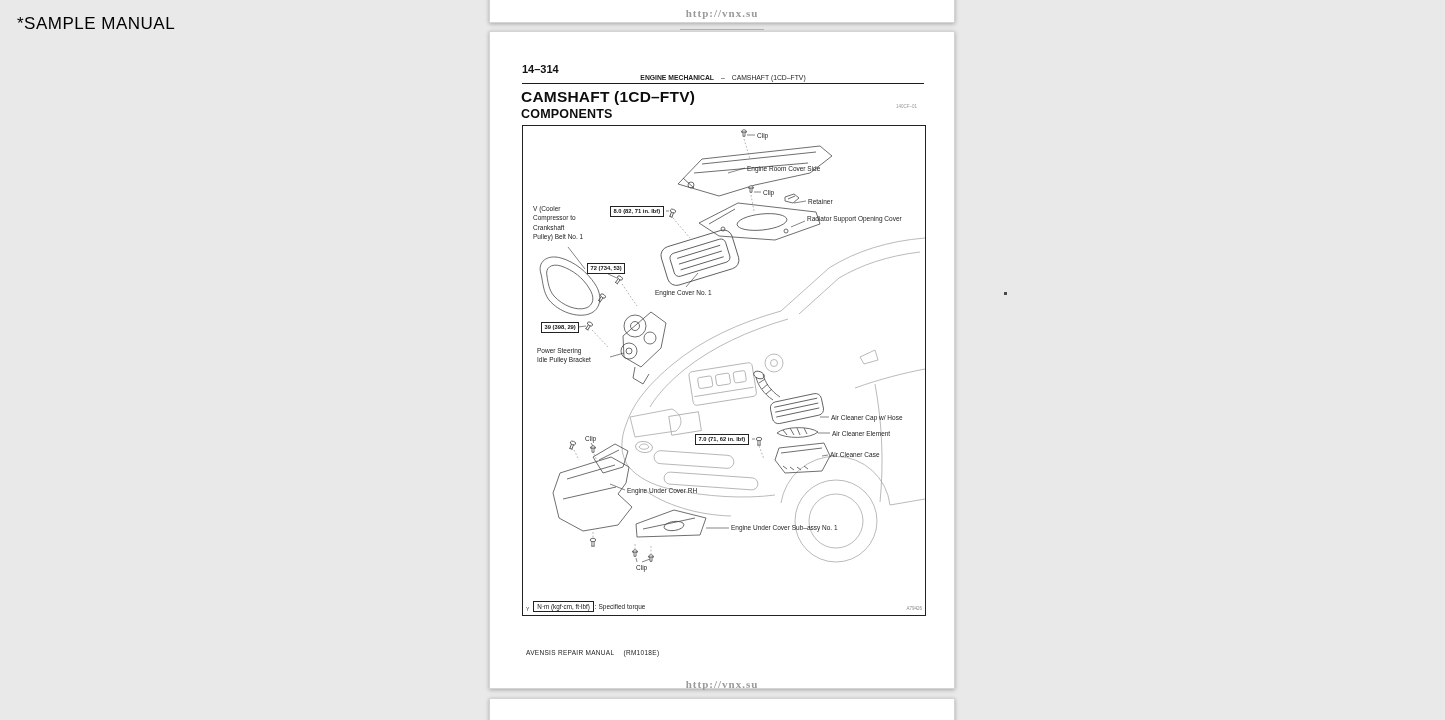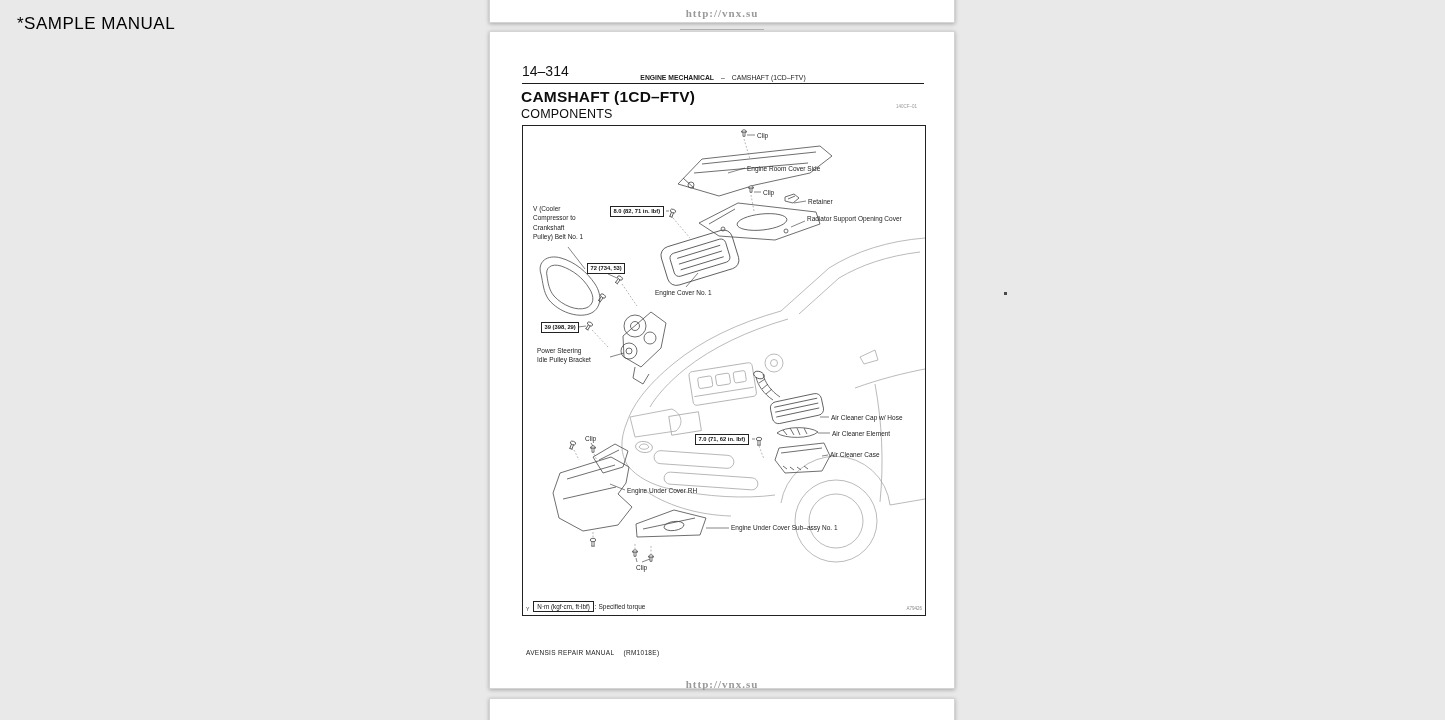--- a/index.html
+++ b/index.html
@@ -23,30 +23,30 @@
   .page-next{top:698px;height:60px;}
   .watermark{
     position:absolute;left:0;right:0;text-align:center;
     font-family:"Liberation Serif",serif;font-weight:bold;
     font-size:11px;color:#9a9a9a;letter-spacing:1px;
   }
   .watermark span{border-bottom:1px solid #b5b5b5;padding:0 6px 10px 6px;}
   .wm-prev{bottom:3px;}
   .wm-main{top:646px;}
   
-  .page-num{position:absolute;left:32px;top:31px;font-size:14px;font-weight:normal;color:#111;}
+  .page-num{position:absolute;left:32px;top:31px;font-size:11px;font-weight:bold;color:#111;}
   .running-header{
     position:absolute;left:32px;top:42px;width:402px;text-align:center;
     font-size:6.8px;color:#222;white-space:nowrap;
   }
   .running-header .sec{font-weight:bold;}
   .running-header .dash{margin:0 7px;}
   .header-rule{position:absolute;left:32px;top:50.5px;width:402px;height:1.8px;background:#1c1c1c;}
   .doc-title{position:absolute;left:31px;top:56px;font-size:15.5px;font-weight:bold;color:#0d0d0d;letter-spacing:.2px;}
-  .doc-subtitle{position:absolute;left:31px;top:75px;font-size:12.5px;font-weight:normal;color:#0d0d0d;letter-spacing:.2px;}
+  .doc-subtitle{position:absolute;left:31px;top:75px;font-size:12.5px;font-weight:bold;color:#0d0d0d;letter-spacing:.2px;}
   .rev-code{position:absolute;left:406px;top:72px;font-size:4.5px;color:#999;}
   .figure-box{
     position:absolute;left:32px;top:93px;width:402px;height:489px;
     border:1px solid #222;box-sizing:content-box;
   }
   .figure-box svg{position:absolute;left:0;top:0;}
   .fig-label{
     position:absolute;font-size:6.5px;line-height:1.45;color:#1a1a1a;
     white-space:pre-line;
   }

